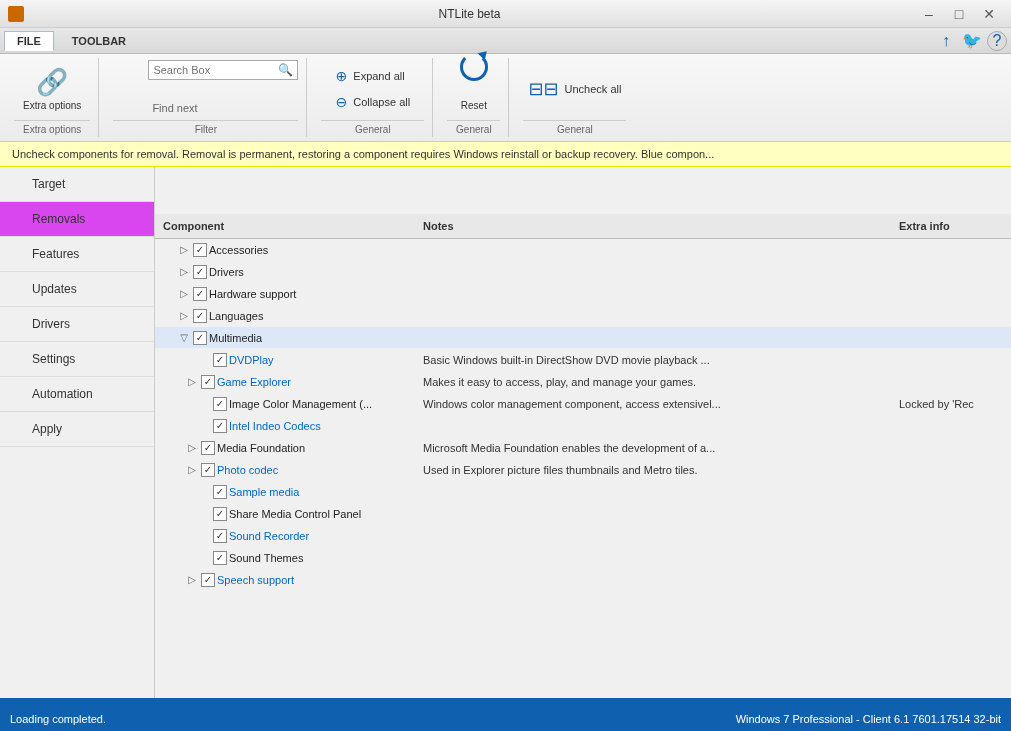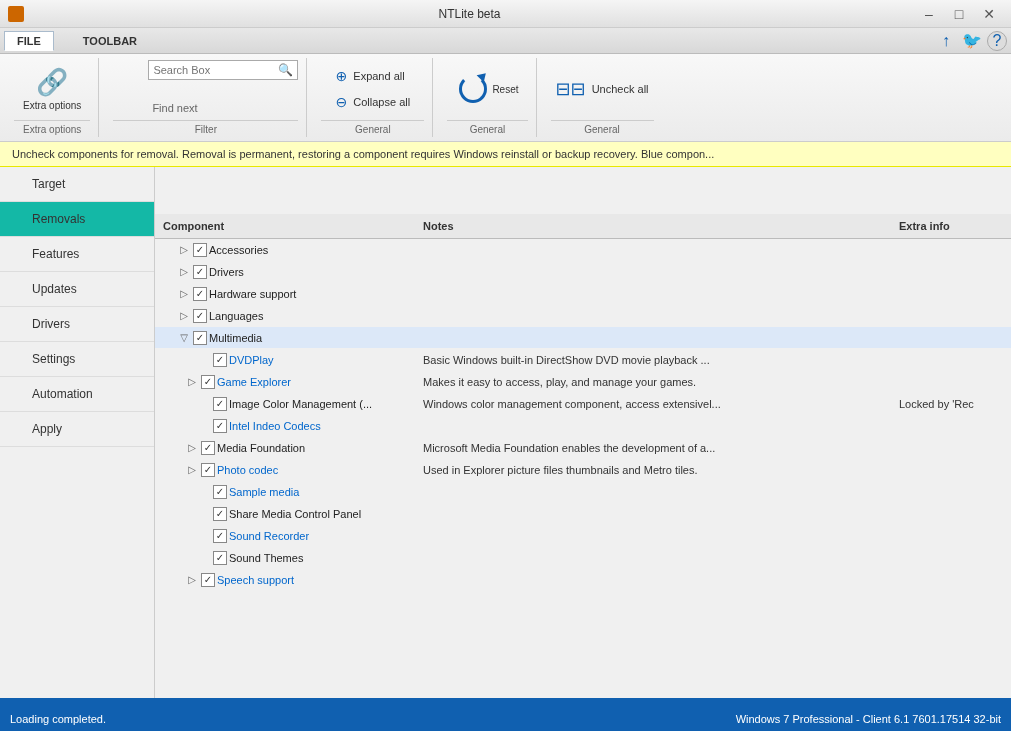--- a/index.html
+++ b/index.html
@@ -25,21 +25,21 @@
     }
 
     
     .menu-bar {
       background: linear-gradient(to bottom, #e8e8e8, #d8d8d8);
       display: flex;
       align-items: center;
       padding: 0 4px;
       border-bottom: 1px solid #bbb;
       height: 26px;
-      gap: 16px;
+      gap: 5px;
     }
     .menu-item {
       padding: 3px 12px;
       font-size: 11px;
       font-weight: bold;
       cursor: pointer;
       border: 1px solid transparent;
       color: #333;
     }
     .menu-item.active { background: white; border-color: #aabbcc; border-bottom-color: white; }
@@ -87,22 +87,22 @@
     }
     .search-icon { color: #555; font-size: 12px; cursor: pointer; }
     .find-next { font-size: 11px; color: #666; padding: 2px 4px; cursor: pointer; }
     .expand-btn {
       display: flex; align-items: center; gap: 6px;
       cursor: pointer; padding: 2px 4px; border: 1px solid transparent; border-radius: 2px;
       font-size: 11px; color: #333;
     }
     .expand-btn-icon { font-size: 14px; color: #1060b0; }
     .reset-btn-large {
-      display: flex; flex-direction: row; align-items: center; justify-content: center;
-      cursor: pointer; padding: 4px 8px; border: 1px solid transparent; border-radius: 2px; gap: 2px;
+      display: flex; flex-direction: column; align-items: center; justify-content: center;
+      cursor: pointer; padding: 4px 8px; border: 1px solid transparent; border-radius: 2px; gap: 16px;
     }
     .uncheck-btn {
       display: flex; align-items: center; gap: 6px;
       cursor: pointer; padding: 2px 4px; border: 1px solid transparent; border-radius: 2px;
       font-size: 11px; color: #333;
     }
 
     
     .warning-bar {
       background: #ffffc0;
@@ -130,21 +130,21 @@
       display: flex;
       flex-direction: column;
     }
     .sidebar-item {
       padding: 10px 32px;
       cursor: pointer;
       font-size: 12px;
       color: #333;
       border-bottom: 1px solid #ddd;
     }
-    .sidebar-item.active { background: #14b8a6; font-weight: normal; }
+    .sidebar-item.active { background: #d946ef; font-weight: normal; }
 
     
     .content-area {
       flex: 1;
       display: flex;
       flex-direction: column;
       overflow: hidden;
     }
 
     

